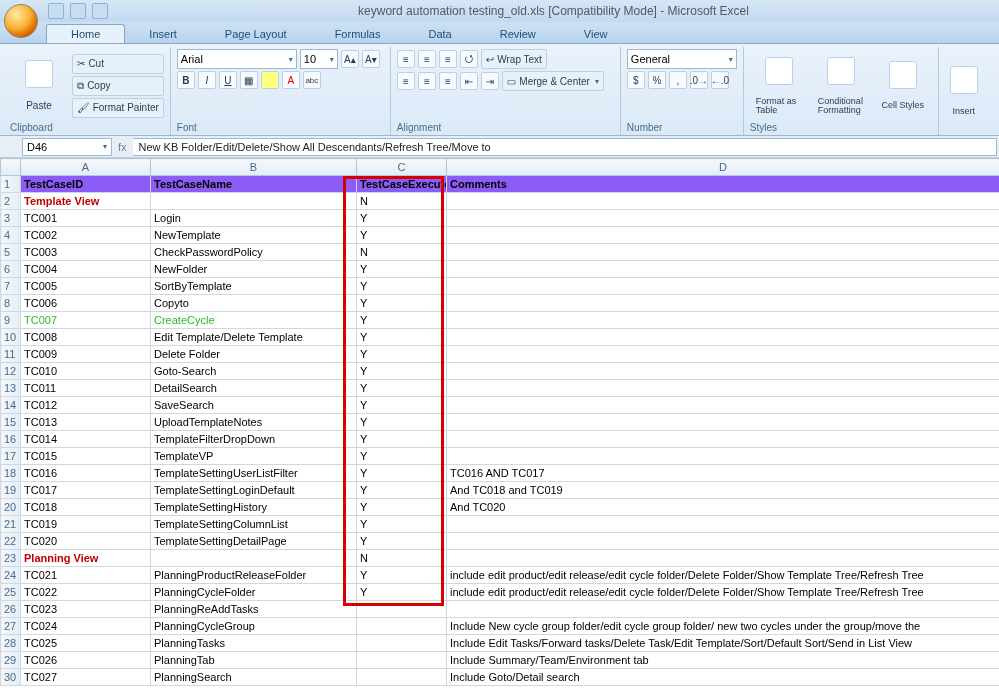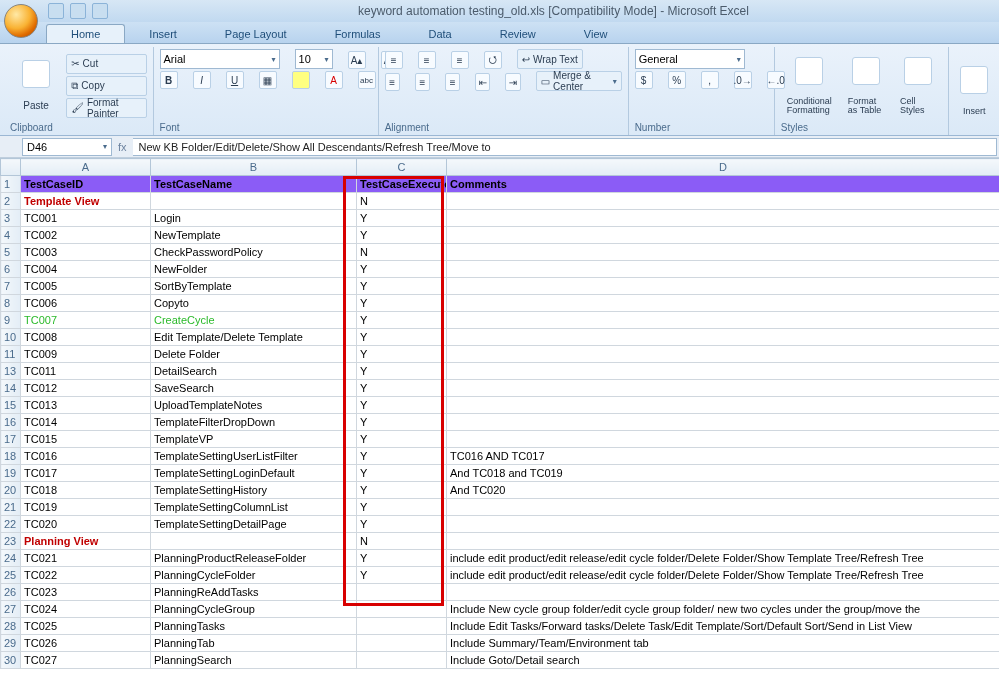--- a/index.html
+++ b/index.html
@@ -212,21 +212,21 @@
   }
   .header-row td { background: #8b5cf6; font-weight:bold; }
   .red-bold { color:#c00000; font-weight:bold; }
   .green-text { color:#2bba2b; }
   .red-box {
     position:absolute;
     border:3px solid #d80000;
     pointer-events:none;
   }
   .vstack { display:flex;flex-direction:column;gap:2px }
-  .subrow{display:flex;gap:15px;align-items:flex-end}
+  .subrow{display:flex;gap:3px;align-items:center}
   .small-icon-box{width:18px;height:18px;border:1px solid #b9d0e6;background:#f7fbff;border-radius:2px;display:flex;align-items:center;justify-content:center;font-size:10px;color:#2b3d52;}
   
   col.rn{width:20px}
   col.cA{width:130px}
   col.cB{width:206px}
   col.cC{width:90px}
   col.cD{width:553px}
 </style>
 </head>
 <body>
@@ -350,25 +350,25 @@
         <div class="small-icon-box">←.0</div>
       </div>
     </div>
     <div class="group-label">Number</div>
   </div>
 
   <div class="group" style="min-width:160px">
     <div class="group-body">
       <div class="bigbtn">
           <div class="icon"></div>
-          <span style="font-size:9px;line-height:1">Conditional Formatting</span>
+          <span style="font-size:9px;line-height:1">Format as Table</span>
         </div>
       <div class="bigbtn">
           <div class="icon"></div>
-          <span style="font-size:9px;line-height:1">Format as Table</span>
+          <span style="font-size:9px;line-height:1">Conditional Formatting</span>
         </div>
       <div class="bigbtn">
           <div class="icon"></div>
           <span style="font-size:9px;line-height:1">Cell Styles</span>
         </div>
     </div>
     <div class="group-label">Styles</div>
   </div>
 
   <div class="group" style="min-width:40px;border-right:none">
@@ -483,20 +483,27 @@
           <td></td>
         </tr>
         <tr>
           <th class="rownum">11</th>
           <td>TC009</td>
           <td>Delete Folder</td>
           <td>Y</td>
           <td></td>
         </tr>
         <tr>
+          <th class="rownum">12</th>
+          <td>TC010</td>
+          <td>Goto-Search</td>
+          <td>Y</td>
+          <td></td>
+        </tr>
+        <tr>
           <th class="rownum">13</th>
           <td>TC011</td>
           <td>DetailSearch</td>
           <td>Y</td>
           <td></td>
         </tr>
         <tr>
           <th class="rownum">14</th>
           <td>TC012</td>
           <td>SaveSearch</td>

